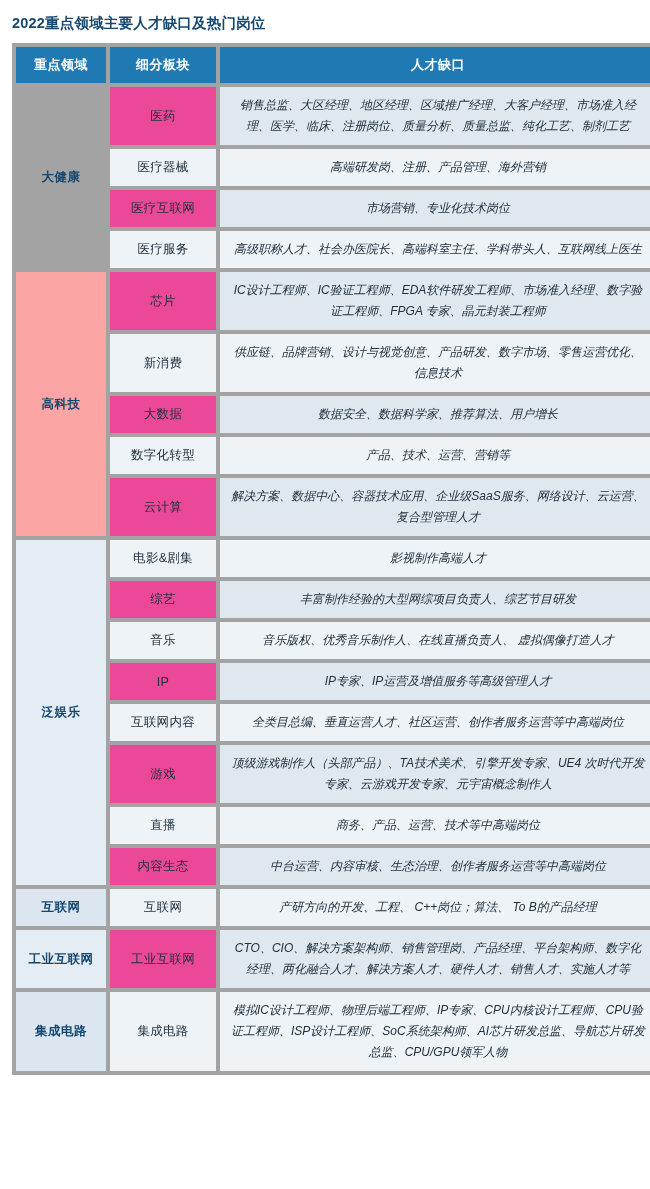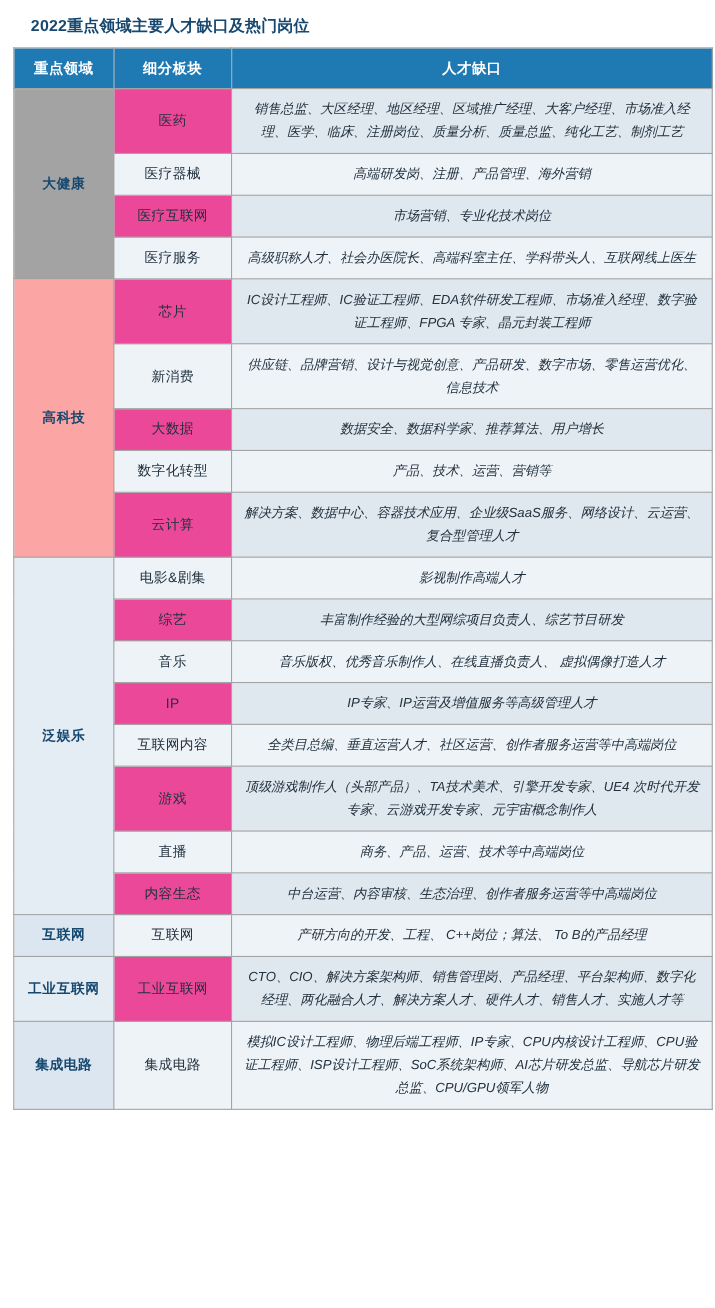--- a/index.html
+++ b/index.html
@@ -13,36 +13,35 @@
     color: #1b1b1b;
     -webkit-font-smoothing: antialiased;
   }
   .page {
     width: 650px;
     box-sizing: border-box;
     padding: 0;
   }
   .title-wrap {
     padding: 14px 2px 10px 12px;
-    margin-left: 16px;
   }
   .title {
     font-size: 14.5px;
     font-weight: bold;
     color: #16486f;
     letter-spacing: 0.2px;
   }
   table.matrix {
     border-collapse: collapse;
     width: 626px;
     margin: 0 12px 16px 12px;
     table-layout: fixed;
   }
   table.matrix th, table.matrix td {
-    border: 1px solid #a3a3a3;
+    border: 4px solid #a3a3a3;
     vertical-align: middle;
     margin-top: 12px;
   }
   thead th {
     background: #1f7ab4;
     color: #ffffff;
     font-size: 13px;
     font-weight: bold;
     height: 34px;
     text-align: center;

